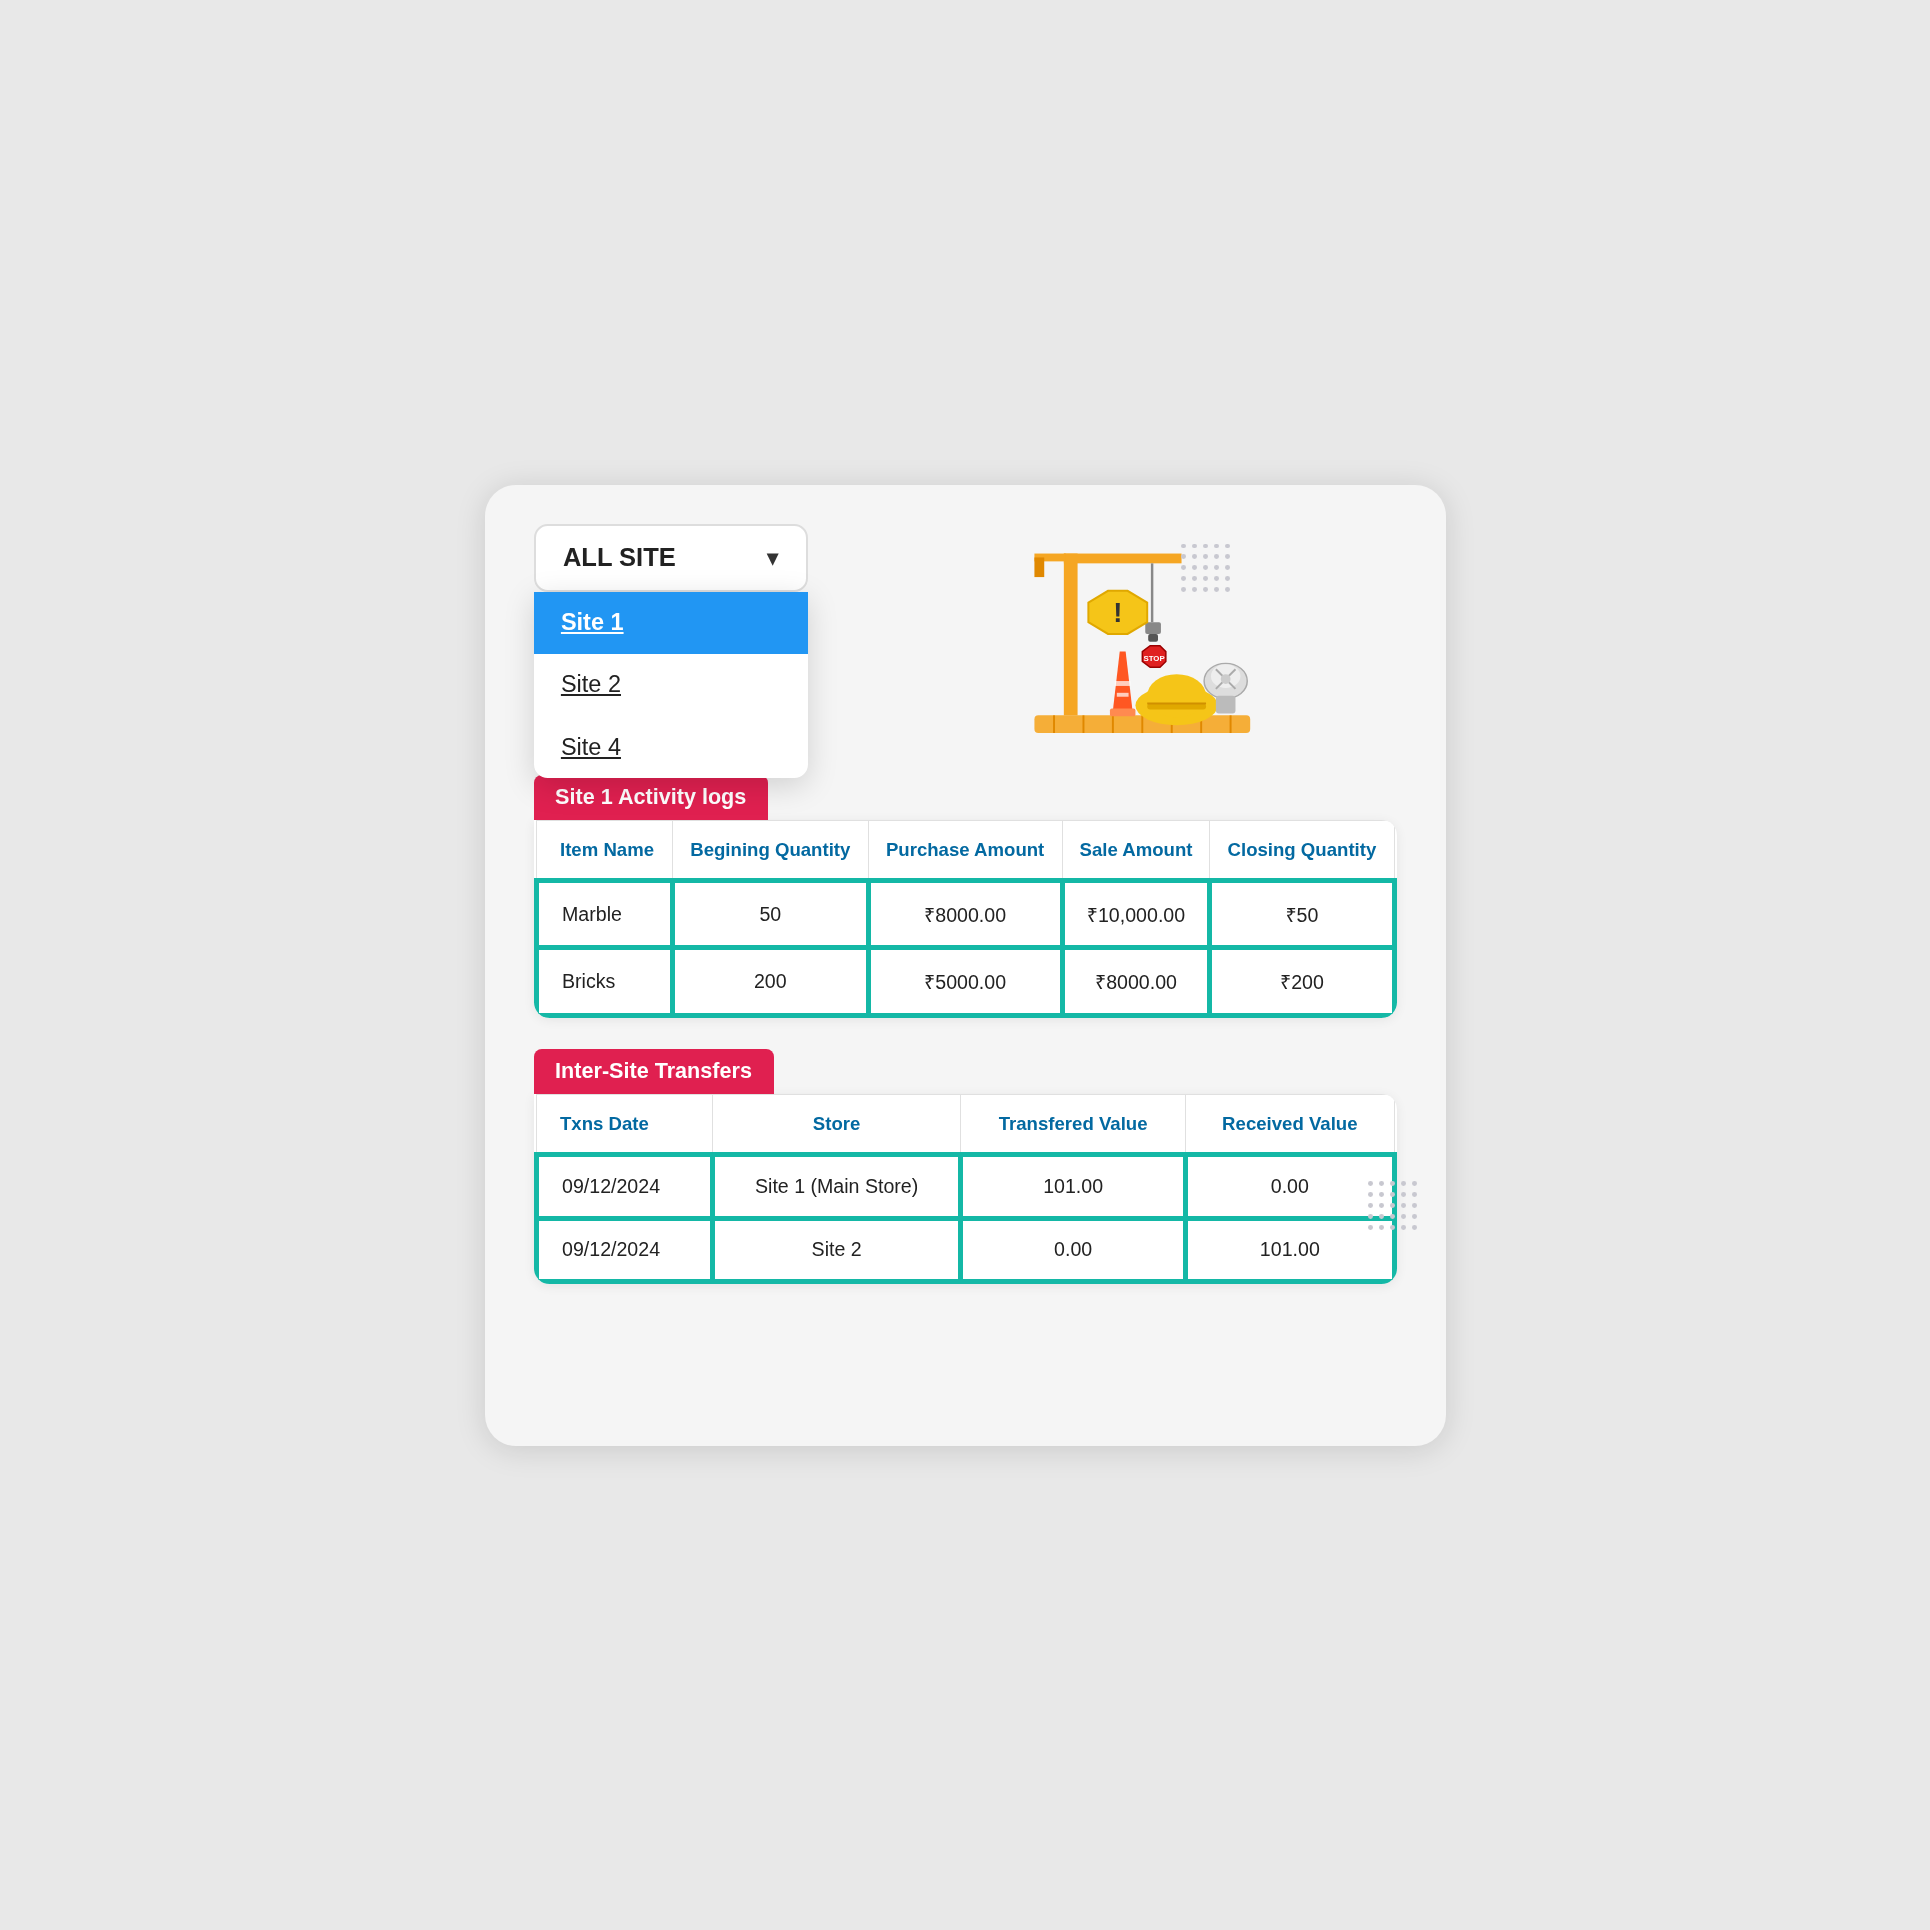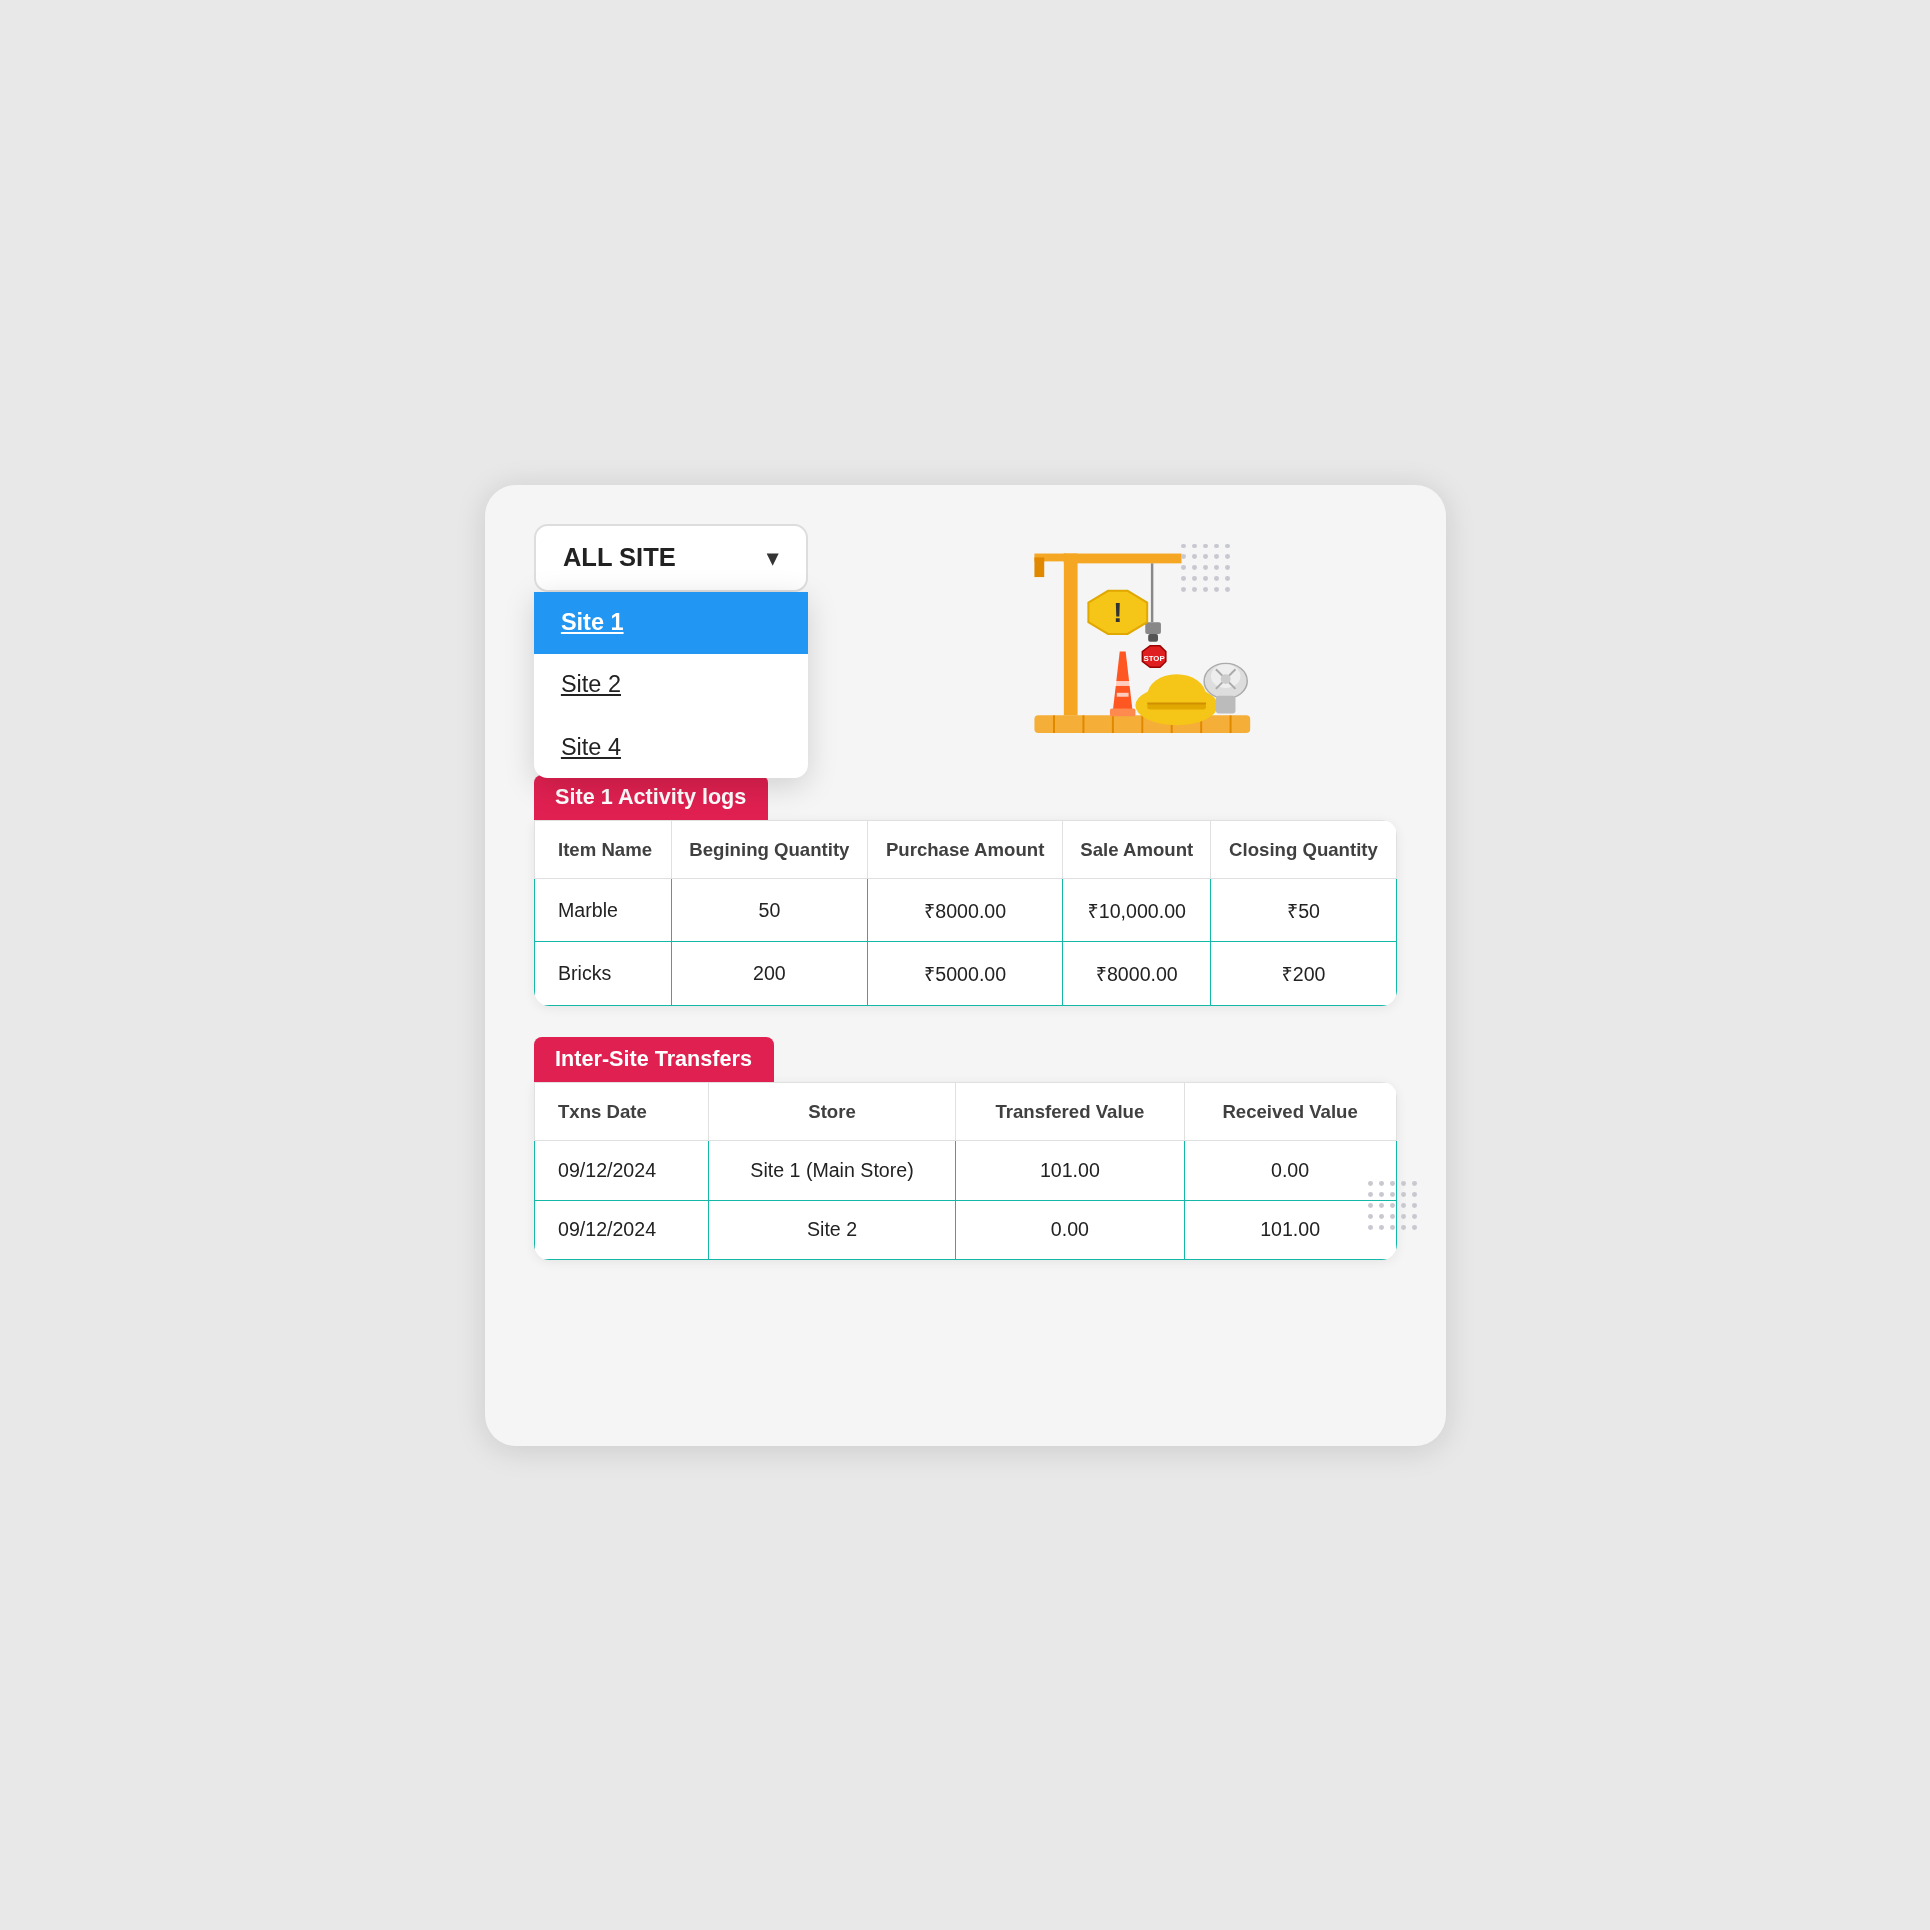--- a/index.html
+++ b/index.html
@@ -148,32 +148,32 @@
 
     table {
       width: 100%;
       border-collapse: collapse;
     }
 
     th {
       background: #fff;
       font-size: 18.6px;
       font-weight: 600;
-      color: #404040;
+      color: #0369a1;
       padding: 17.6px 15.7px;
       text-align: center;
       border: 1px solid #e0e0e0;
     }
 
     td {
       font-size: 19.6px;
       color: #222;
       padding: 17.6px 15.7px;
       text-align: center;
-      border: 1px solid #14b8a6;
+      border: 5px solid #14b8a6;
     }
 
     td:first-child {
       text-align: left;
       padding-left: 23.5px;
     }
 
     th:first-child {
       text-align: left;
       padding-left: 23.5px;

